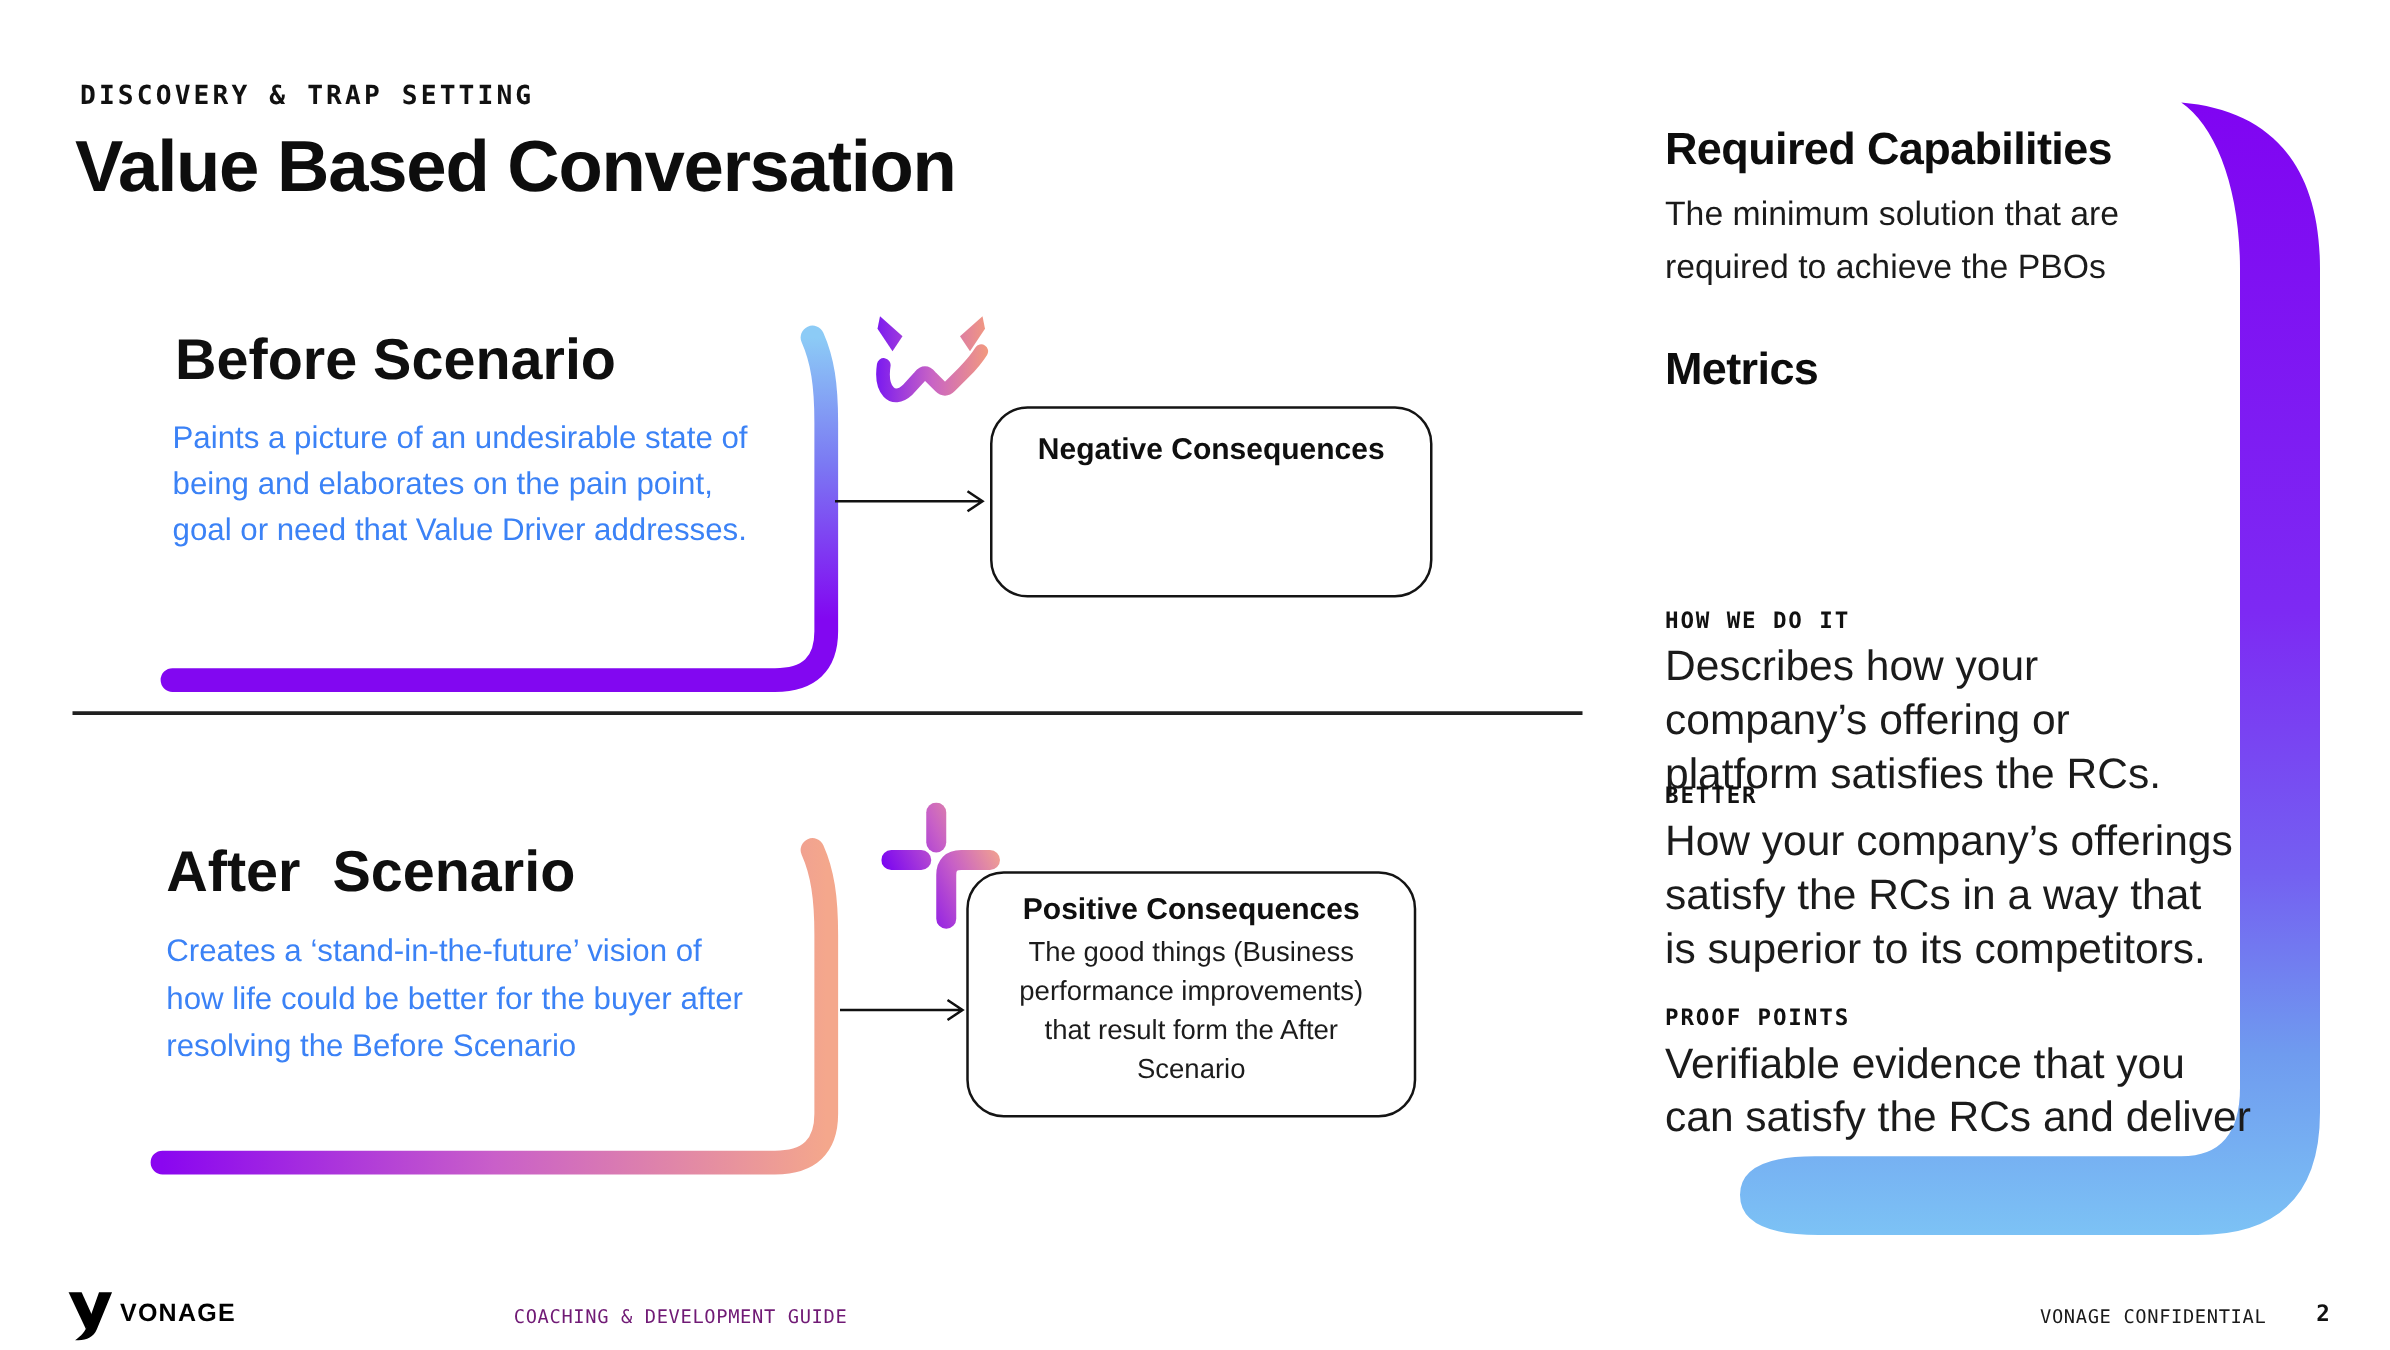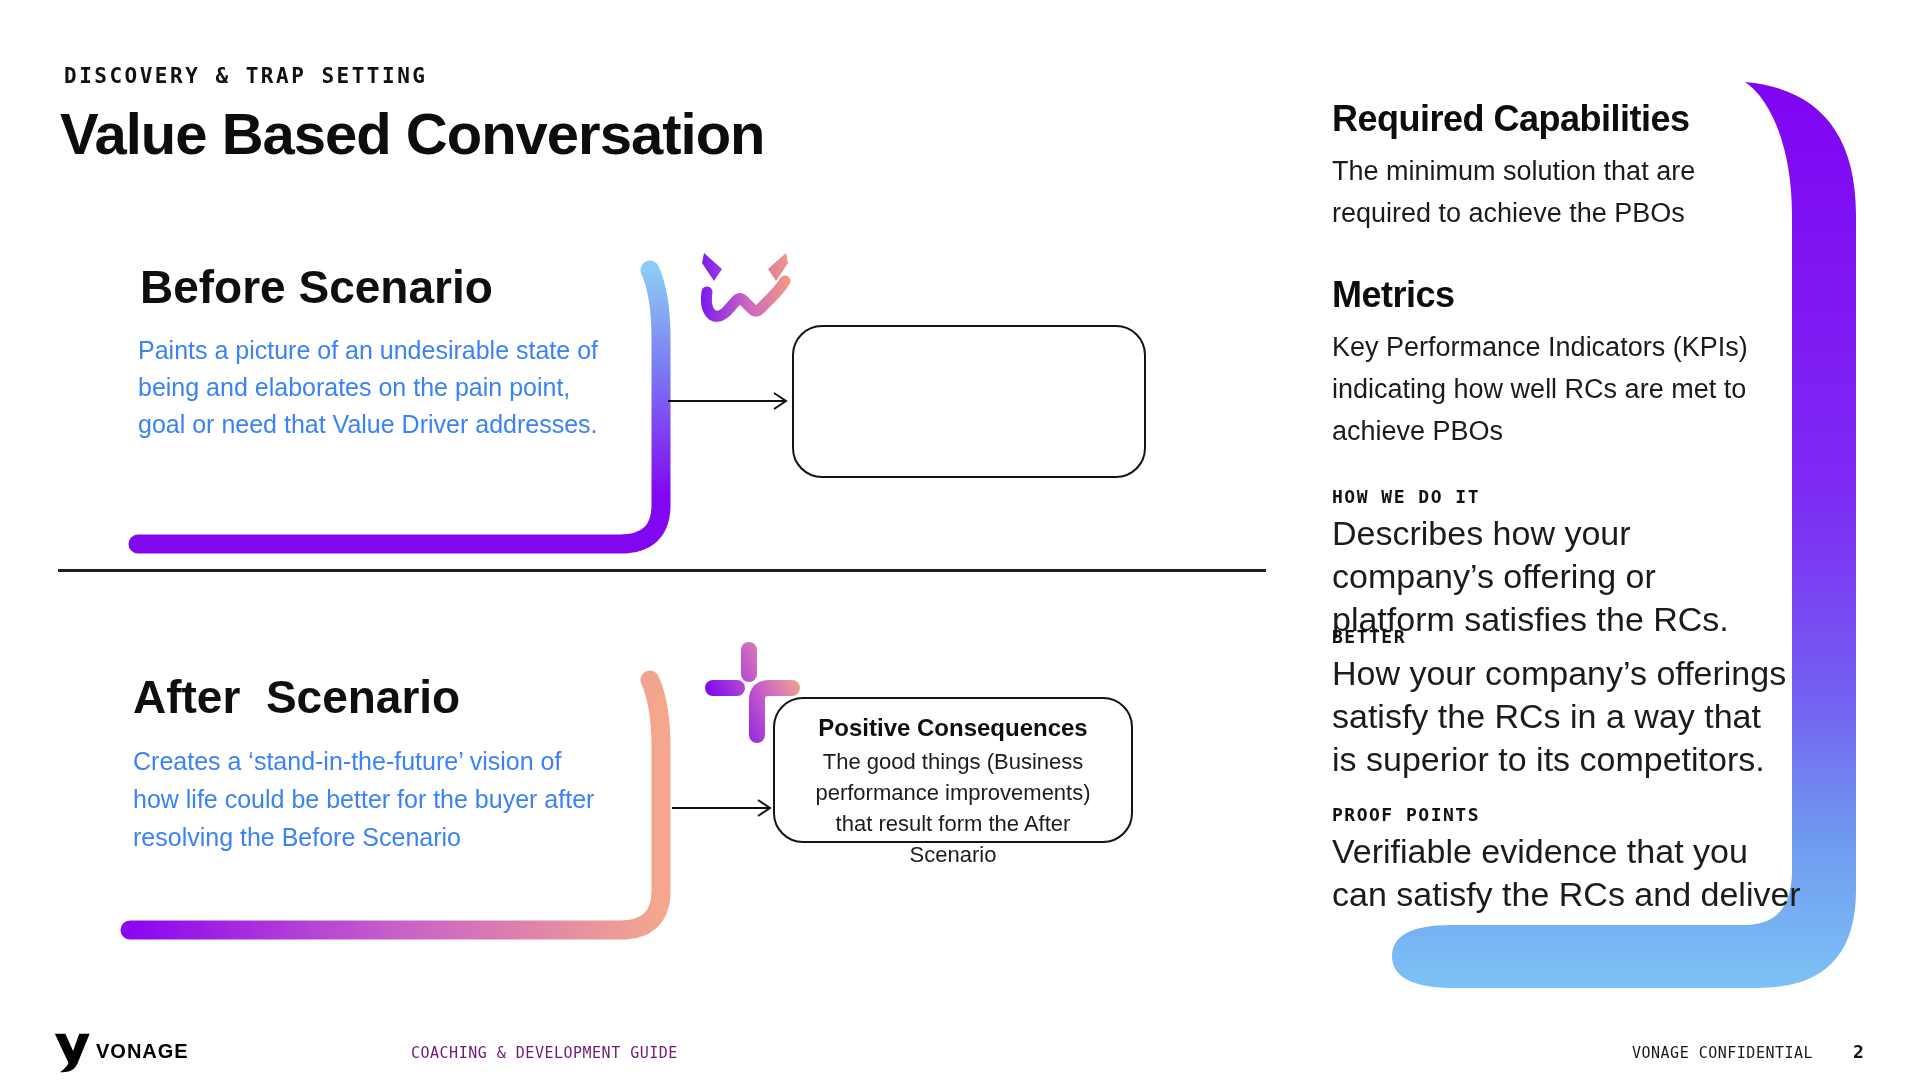--- a/index.html
+++ b/index.html
@@ -19,21 +19,21 @@
   .before-heading{left:140px; top:260px;}
   .before-body{left:138px; top:332px;}
   .after-heading{left:133px; top:670px;}
   .after-body{left:133px; top:742px; line-height:38px;}
 
   .cons-box{
     border:2.5px solid #141414; border-radius:30px; background:#fff;
     text-align:center; box-sizing:border-box;
   }
   .neg-box{left:792px; top:325px; width:354px; height:153px; padding-top:19px;}
-  .pos-box{left:773px; top:697px; width:360px; height:146px; padding-top:15px;}
+  .pos-box{left:773px; top:697px; width:360px; height:197px; padding-top:15px;}
   .cons-title{font-size:24px; font-weight:700; color:#0f0f0f; margin:0 auto;}
   .cons-body{font-size:22px; font-weight:400; color:#1c1c1c; line-height:32px; margin:4px auto 0;}
   .neg-box .cons-body{width:318px;}
   .pos-box .cons-body{width:290px; line-height:31px;}
 
   .divider{left:58px; top:569px; width:1208px; height:3px; background:#202020;}
 
   .rp-head-lg{font-size:36px; font-weight:700; letter-spacing:-0.5px; color:#0d0d0d;}
   .rp-head-mono{font-size:18px; font-weight:700; letter-spacing:1.5px; color:#111;}
   .rp-body{font-weight:400; color:#1b1b1b;}
@@ -88,20 +88,21 @@
     <path d="M4 3 L22 19 L14 31 L2 13 Z" fill="url(#gradDevil)"></path>
     <path d="M86 3 L68 19 L76 31 L88 13 Z" fill="url(#gradDevil)"></path>
     <path d="M7 42 C4 62 14 73 26 62 L36 51 Q40 46 44 51 L52 59 Q56 63 60 59 L71 48 Q80 39 85 31" fill="none" stroke="url(#gradDevil)" stroke-width="11" stroke-linecap="round"></path>
   </svg>
 
   <svg class="abs" style="left:668px; top:390px;" width="122" height="22" viewBox="0 0 122 22">
     <path d="M0 11 H117 M106 3 L118 11 L106 19" fill="none" stroke="#111" stroke-width="2"></path>
   </svg>
 
   <div class="abs cons-box neg-box">
+    <div class="cons-title">Negative Consequences</div>
   </div>
 
   <div class="abs divider"></div>
 
   <svg class="abs" style="left:115px; top:665px;" width="560" height="300" viewBox="0 0 560 300">
     <defs>
       <linearGradient id="gradAfter" gradientUnits="userSpaceOnUse" x1="15" y1="0" x2="546" y2="0">
         <stop offset="0" stop-color="#8A06F0"></stop>
         <stop offset="0.5" stop-color="#C95FC9"></stop>
         <stop offset="1" stop-color="#F4A78C"></stop>
@@ -147,21 +148,20 @@
     </defs>
     <path d="M 415 22 C 485 28 526 70 526 155 L 526 830 Q 526 928 428 928 L 125 928
              Q 62 928 62 896 Q 62 865 122 865 L 415 865 Q 462 865 462 810 L 462 155
              C 462 90 442 40 415 22 Z" fill="url(#gradRight)"></path>
   </svg>
 
   <div class="abs rp-head-lg sec-rc-h">Required Capabilities</div>
   <div class="abs rp-body rp-body-lg sec-rc-b">The minimum solution that are required to achieve the PBOs</div>
 
   <div class="abs rp-head-lg sec-metrics-h">Metrics</div>
-  <div class="abs rp-body rp-body-lg sec-metrics-b">Key Performance Indicators (KPIs) indicating how well RCs are met to achieve PBOs</div>
 
   <div class="abs rp-head-mono mono sec-hwdi-h">HOW WE DO IT</div>
   <div class="abs rp-body rp-body-sm sec-hwdi-b">Describes how your company’s offering or platform satisfies the RCs.</div>
 
   <div class="abs rp-head-mono mono sec-better-h">BETTER</div>
   <div class="abs rp-body rp-body-sm sec-better-b">How your company’s offerings satisfy the RCs in a way that is superior to its competitors.</div>
 
   <div class="abs rp-head-mono mono sec-pp-h">PROOF POINTS</div>
   <div class="abs rp-body rp-body-sm sec-pp-b">Verifiable evidence that you can satisfy the RCs and deliver</div>
 

